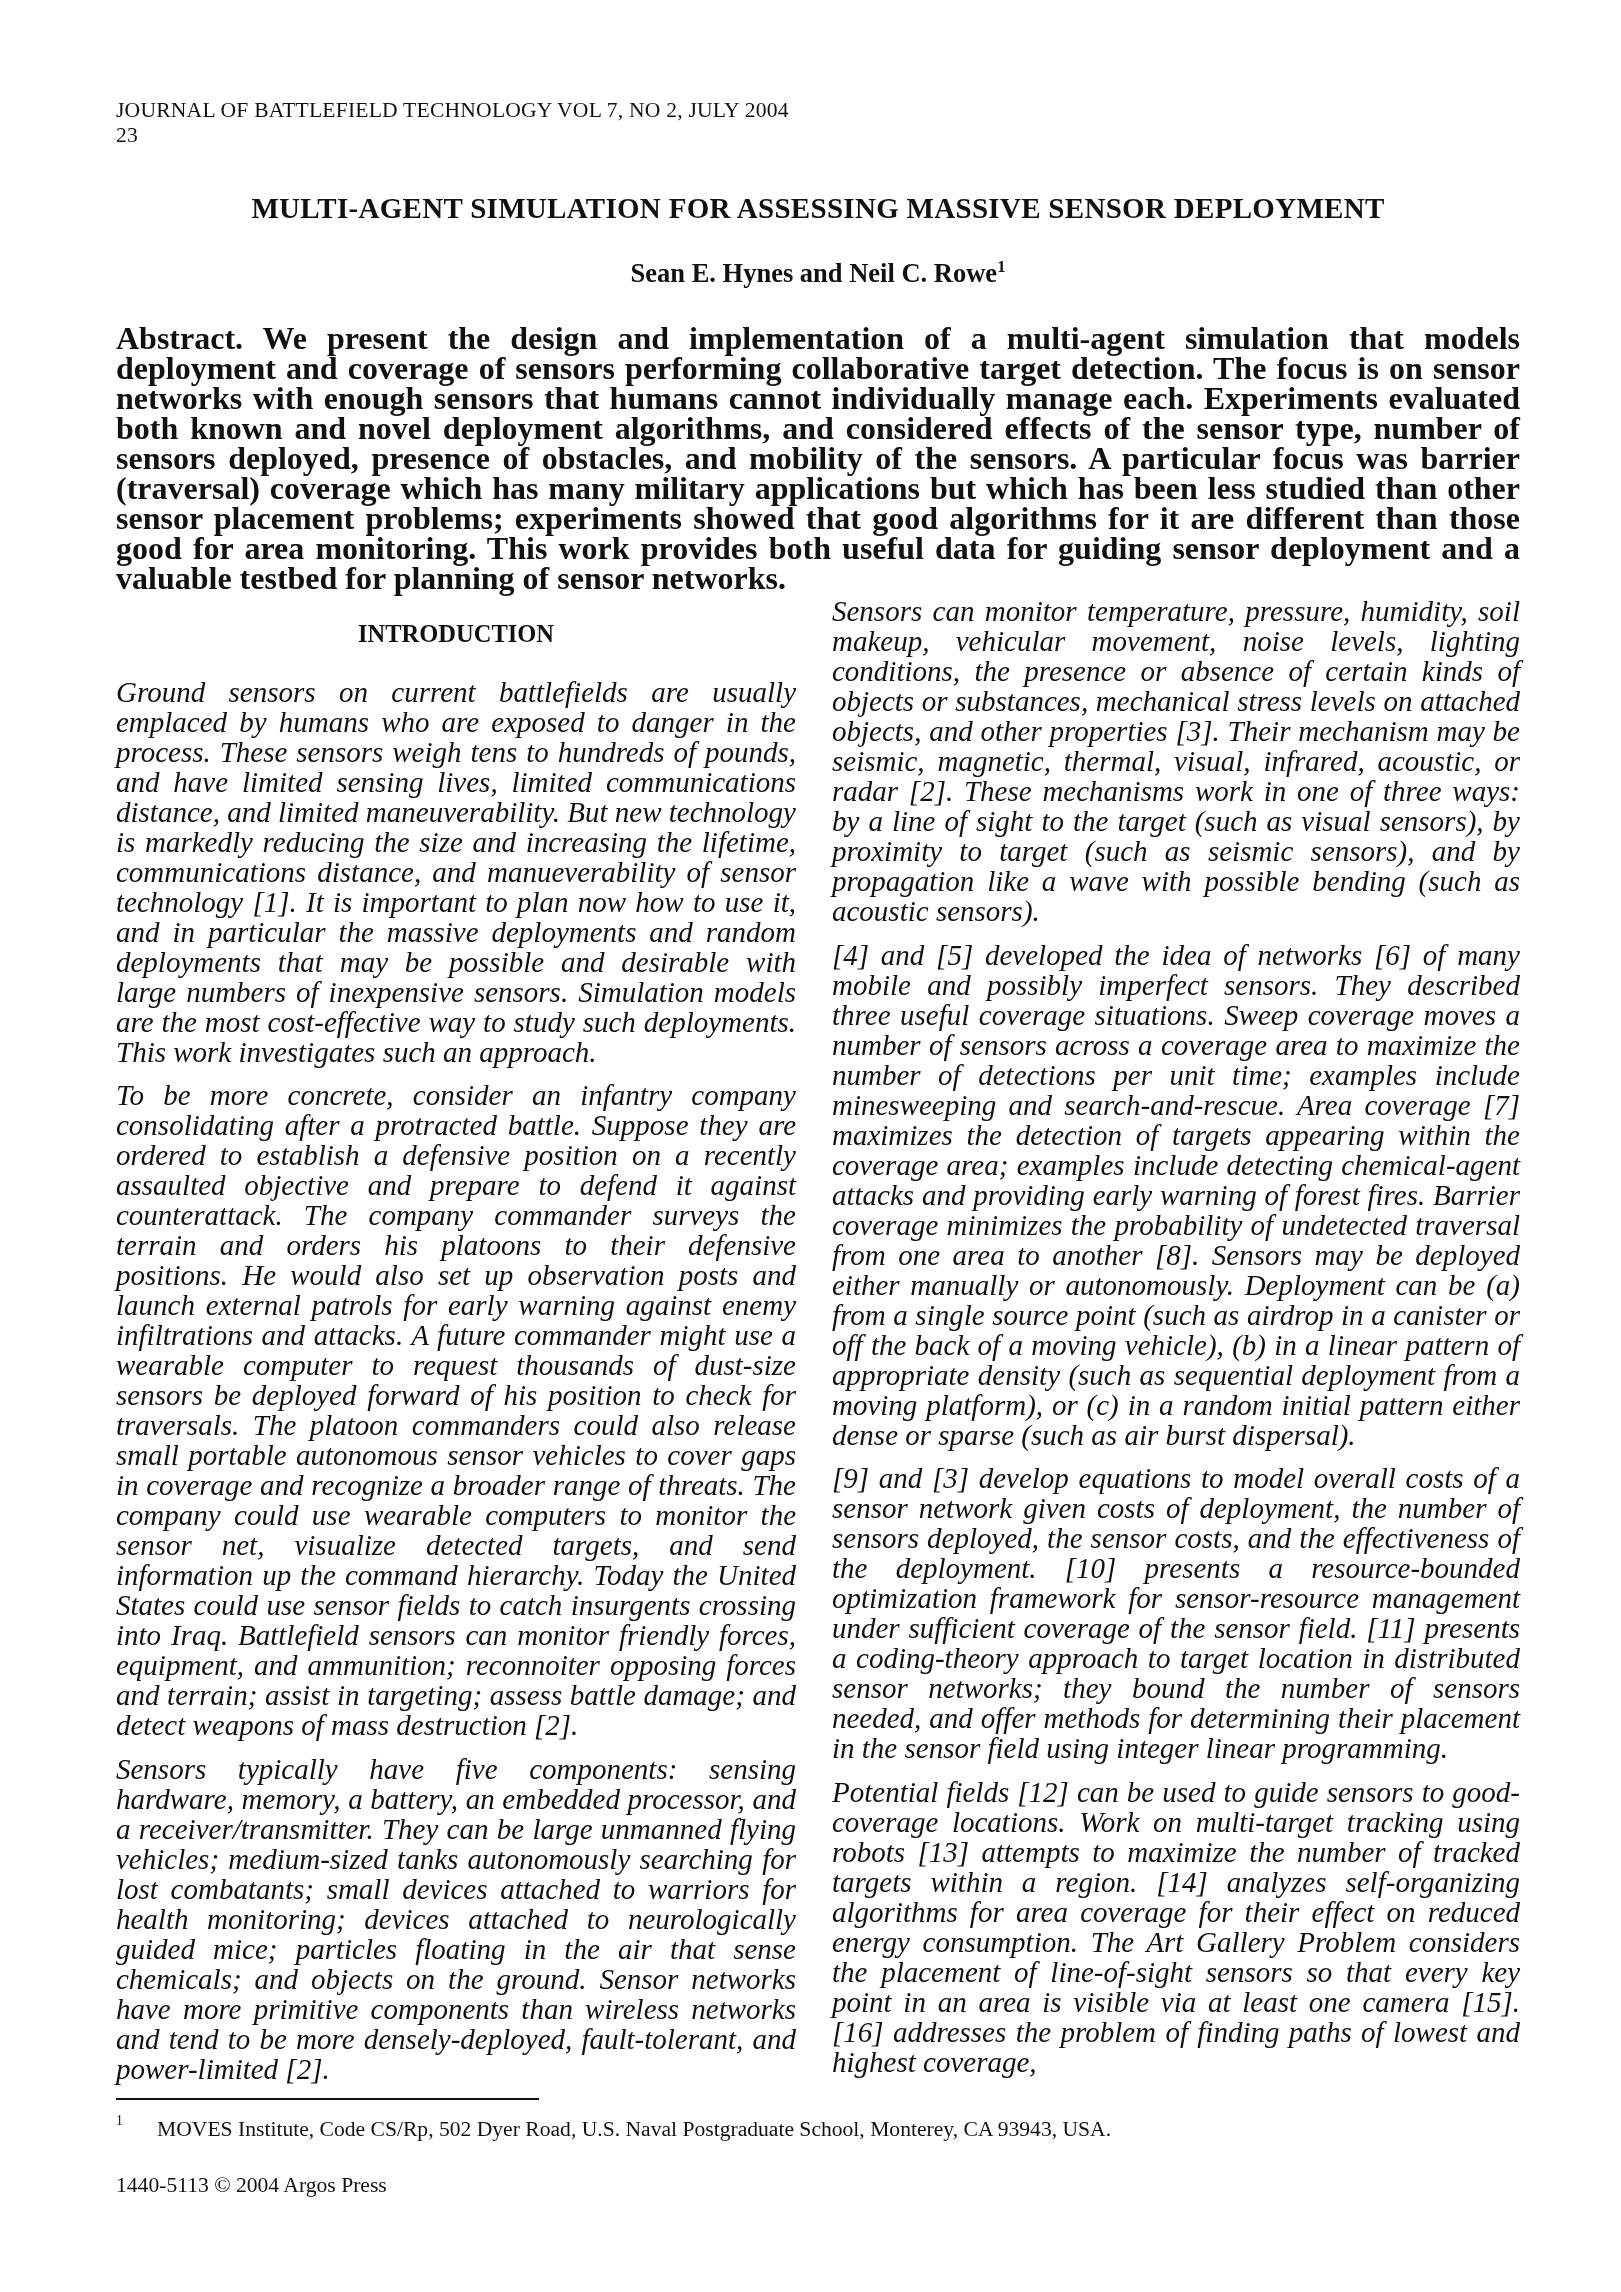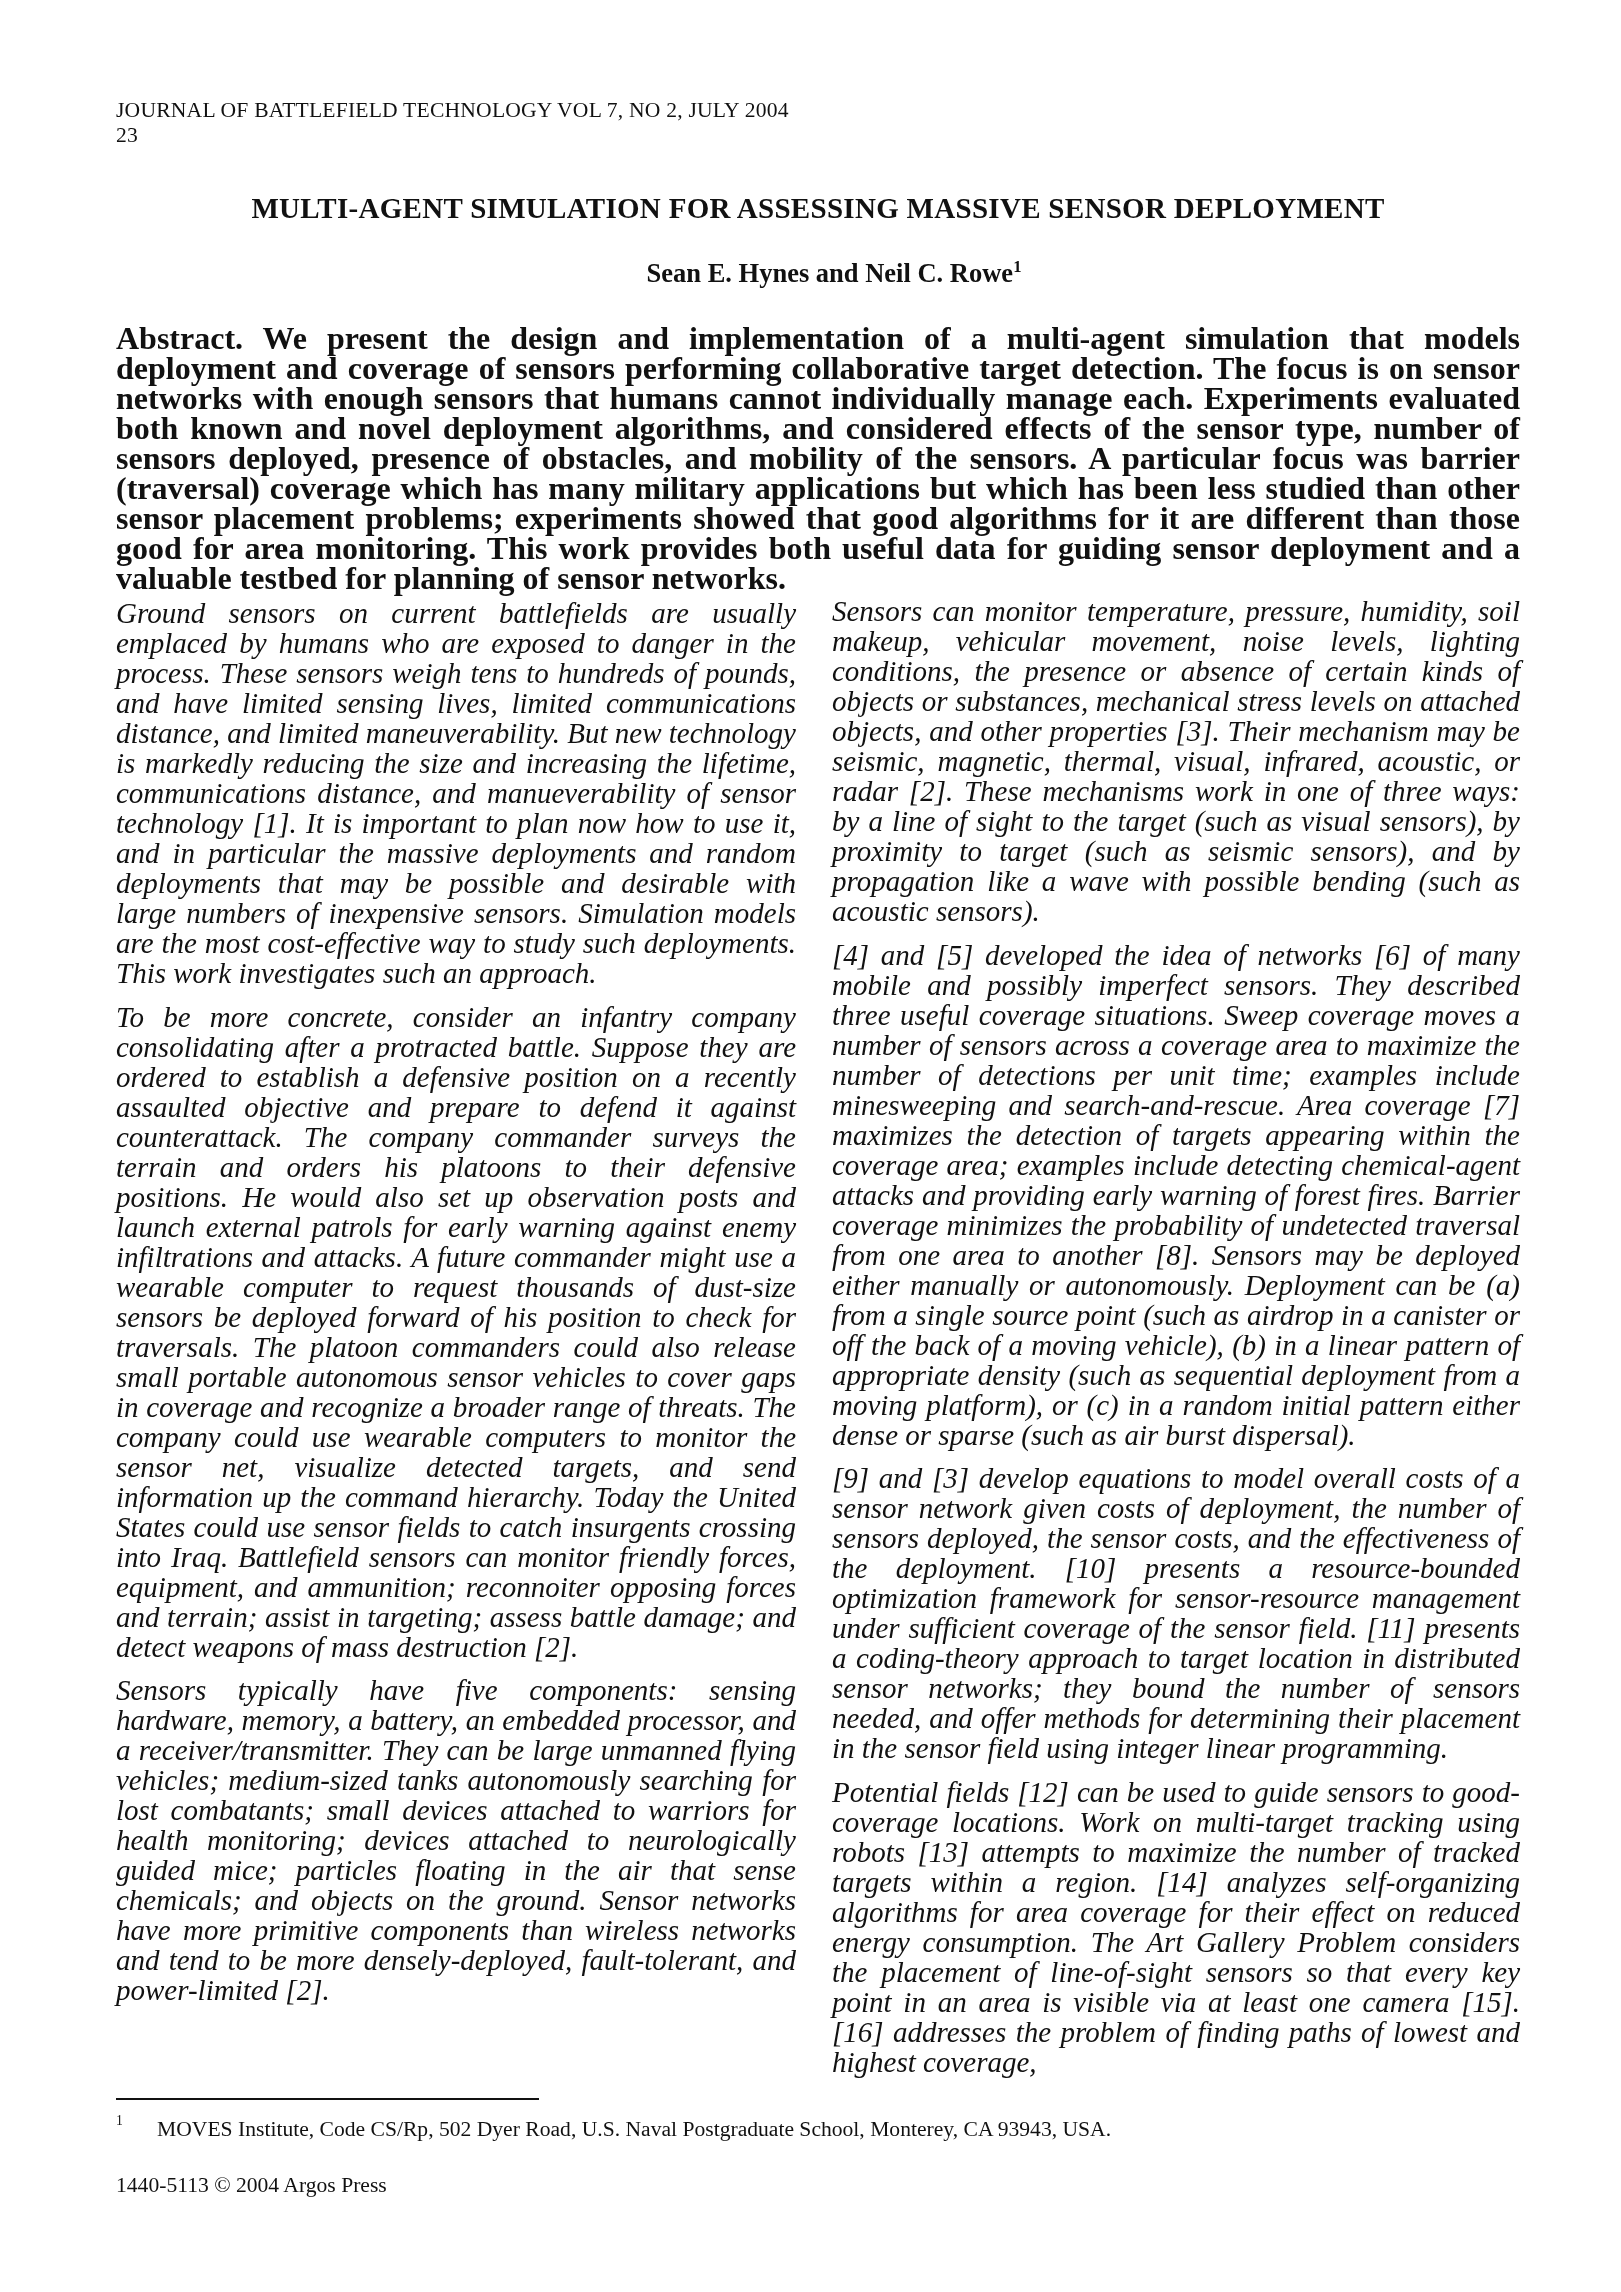--- a/index.html
+++ b/index.html
@@ -11,21 +11,21 @@
   .running-head {
     position: absolute; top: 98px; left: 0; width: 1404px;
     display: flex; justify-content: space-between;
     font-size: 21.6px; letter-spacing: 0.2px; flex-direction: column;
   }
   .title {
     position: absolute; top: 192px; left: 0; width: 1404px; text-align: center;
     font-weight: bold; font-size: 29px; letter-spacing: 0.3px;
   }
   .authors {
-    position: absolute; top: 257px; left: 16px; width: 1404px; text-align: center;
+    position: absolute; top: 257px; left: 0; width: 1404px; text-align: center;
     font-weight: bold; font-size: 26.5px;
   }
   .authors sup { font-size: 16.7px; font-weight: bold; vertical-align: 9.8px; }
   .abstract {
     position: absolute; top: 323px; left: 0; width: 1404px;
     font-weight: bold; font-size: 32px; line-height: 30px;
     text-align: justify; margin: 0;
   }
   .col { position: absolute; top: 598px; width: 680px; }
   .col-left { left: 0; }
@@ -65,20 +65,21 @@
 
   <div class="title">MULTI-AGENT SIMULATION FOR ASSESSING MASSIVE SENSOR DEPLOYMENT</div>
 
   <div class="authors">
     <span>Sean E. Hynes and Neil C. Rowe</span><sup>1</sup>
   </div>
 
   <p class="abstract">Abstract. We present the design and implementation of a multi-agent simulation that models deployment and coverage of sensors performing collaborative target detection. The focus is on sensor networks with enough sensors that humans cannot individually manage each. Experiments evaluated both known and novel deployment algorithms, and considered effects of the sensor type, number of sensors deployed, presence of obstacles, and mobility of the sensors. A particular focus was barrier (traversal) coverage which has many military applications but which has been less studied than other sensor placement problems; experiments showed that good algorithms for it are different than those good for area monitoring. This work provides both useful data for guiding sensor deployment and a valuable testbed for planning of sensor networks.</p>
 
   <div class="col col-left">
+    <div class="heading">INTRODUCTION</div>
     <p class="para">Ground sensors on current battlefields are usually emplaced by humans who are exposed to danger in the process. These sensors weigh tens to hundreds of pounds, and have limited sensing lives, limited communications distance, and limited maneuverability. But new technology is markedly reducing the size and increasing the lifetime, communications distance, and manueverability of sensor technology [1]. It is important to plan now how to use it, and in particular the massive deployments and random deployments that may be possible and desirable with large numbers of inexpensive sensors. Simulation models are the most cost-effective way to study such deployments. This work investigates such an approach.</p>
     <p class="para">To be more concrete, consider an infantry company consolidating after a protracted battle. Suppose they are ordered to establish a defensive position on a recently assaulted objective and prepare to defend it against counterattack. The company commander surveys the terrain and orders his platoons to their defensive positions. He would also set up observation posts and launch external patrols for early warning against enemy infiltrations and attacks. A future commander might use a wearable computer to request thousands of dust-size sensors be deployed forward of his position to check for traversals. The platoon commanders could also release small portable autonomous sensor vehicles to cover gaps in coverage and recognize a broader range of threats. The company could use wearable computers to monitor the sensor net, visualize detected targets, and send information up the command hierarchy. Today the United States could use sensor fields to catch insurgents crossing into Iraq. Battlefield sensors can monitor friendly forces, equipment, and ammunition; reconnoiter opposing forces and terrain; assist in targeting; assess battle damage; and detect weapons of mass destruction [2].</p>
     <p class="para">Sensors typically have five components: sensing hardware, memory, a battery, an embedded processor, and a receiver/transmitter. They can be large unmanned flying vehicles; medium-sized tanks autonomously searching for lost combatants; small devices attached to warriors for health monitoring; devices attached to neurologically guided mice; particles floating in the air that sense chemicals; and objects on the ground. Sensor networks have more primitive components than wireless networks and tend to be more densely-deployed, fault-tolerant, and power-limited [2].</p>
   </div>
 
   <div class="col col-right">
     <p class="para">Sensors can monitor temperature, pressure, humidity, soil makeup, vehicular movement, noise levels, lighting conditions, the presence or absence of certain kinds of objects or substances, mechanical stress levels on attached objects, and other properties [3]. Their mechanism may be seismic, magnetic, thermal, visual, infrared, acoustic, or radar [2]. These mechanisms work in one of three ways: by a line of sight to the target (such as visual sensors), by proximity to target (such as seismic sensors), and by propagation like a wave with possible bending (such as acoustic sensors).</p>
     <p class="para">[4] and [5] developed the idea of networks [6] of many mobile and possibly imperfect sensors. They described three useful coverage situations. Sweep coverage moves a number of sensors across a coverage area to maximize the number of detections per unit time; examples include minesweeping and search-and-rescue. Area coverage [7] maximizes the detection of targets appearing within the coverage area; examples include detecting chemical-agent attacks and providing early warning of forest fires. Barrier coverage minimizes the probability of undetected traversal from one area to another [8]. Sensors may be deployed either manually or autonomously. Deployment can be (a) from a single source point (such as airdrop in a canister or off the back of a moving vehicle), (b) in a linear pattern of appropriate density (such as sequential deployment from a moving platform), or (c) in a random initial pattern either dense or sparse (such as air burst dispersal).</p>
     <p class="para">[9] and [3] develop equations to model overall costs of a sensor network given costs of deployment, the number of sensors deployed, the sensor costs, and the effectiveness of the deployment. [10] presents a resource-bounded optimization framework for sensor-resource management under sufficient coverage of the sensor field. [11] presents a coding-theory approach to target location in distributed sensor networks; they bound the number of sensors needed, and offer methods for determining their placement in the sensor field using integer linear programming.</p>
     <p class="para">Potential fields [12] can be used to guide sensors to good-coverage locations. Work on multi-target tracking using robots [13] attempts to maximize the number of tracked targets within a region. [14] analyzes self-organizing algorithms for area coverage for their effect on reduced energy consumption. The Art Gallery Problem considers the placement of line-of-sight sensors so that every key point in an area is visible via at least one camera [15]. [16] addresses the problem of finding paths of lowest and highest coverage,</p>

